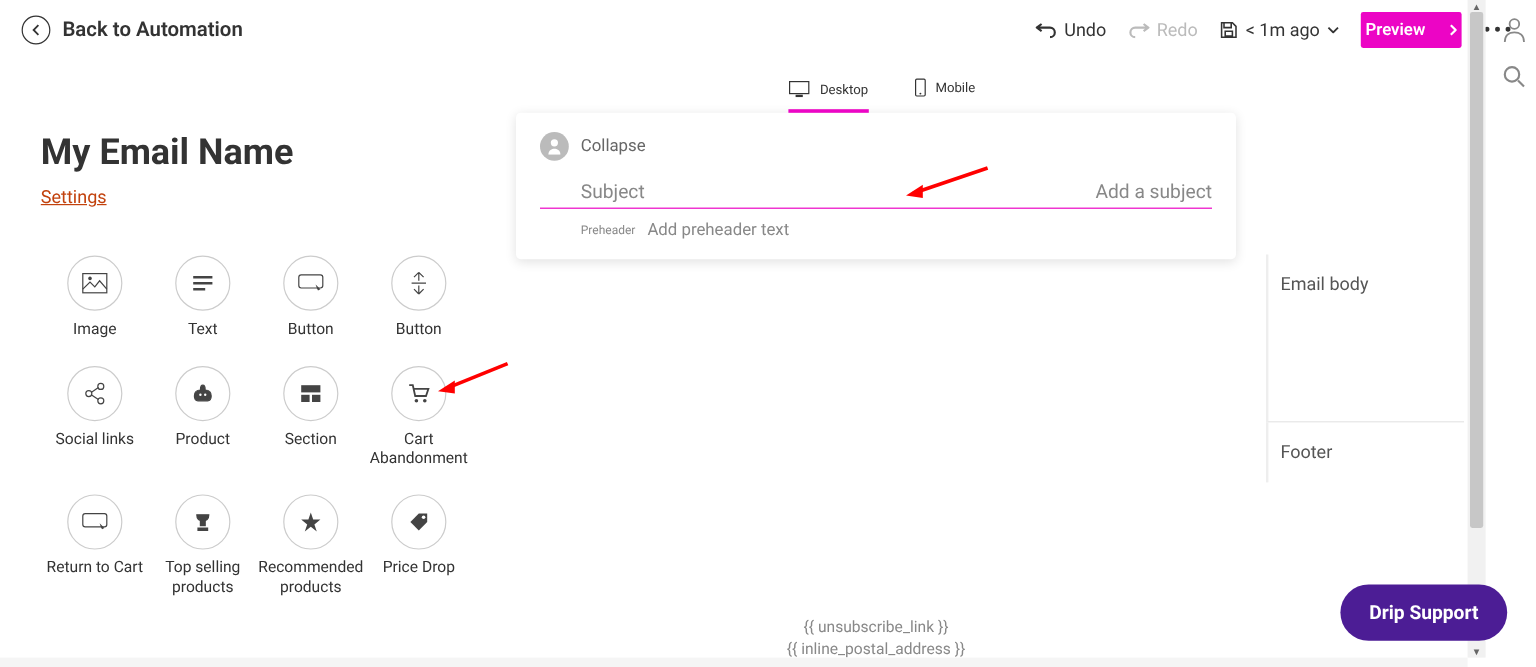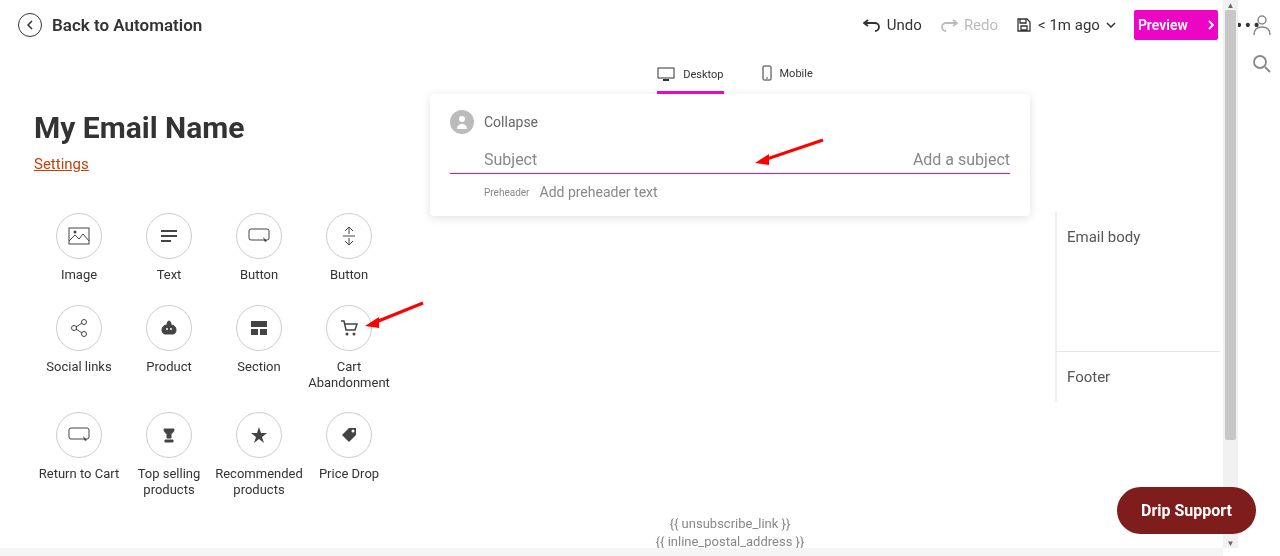--- a/index.html
+++ b/index.html
@@ -49,21 +49,21 @@
 
   .scrollbar { position: absolute; left: 1223px; top: 0; width: 15px; height: 548px; background: #f1f1f1; }
   .scroll-thumb { position: absolute; left: 2px; top: 10px; width: 11px; height: 430px; background: #c7c7c7; border-radius: 2px; }
   .scroll-arrow { position: absolute; left: 0; width: 15px; height: 10px; display: flex; align-items: center; justify-content: center; font-size: 8px; color: #666; }
   .scroll-arrow.up { top: 0; }
   .scroll-arrow.down { bottom: 0; }
 
   .quick-rail { position: absolute; left: 1243px; top: 0; width: 37px; padding-top: 14px; display: flex; flex-direction: column; align-items: center; gap: 18px; color: #888; }
   .rail-icon { cursor: pointer; }
 
-  .support-pill { position: absolute; right: 24px; bottom: 22px; background: #7f1d1d; color: #fff; padding: 14px 24px; border-radius: 30px; font-weight: 700; font-size: 16px; cursor: pointer; }
+  .support-pill { position: absolute; right: 24px; bottom: 22px; background: #4c1d95; color: #fff; padding: 14px 24px; border-radius: 30px; font-weight: 700; font-size: 16px; cursor: pointer; }
 
   .bottom-bar { position: absolute; left: 0; bottom: 0; width: 1223px; height: 8px; background: #f5f5f5; }
 
   .red-arrow { position: absolute; pointer-events: none; color: #f00; }
   svg { display: block; }
 </style>
 </head>
 <body>
 
 <div class="topbar">

